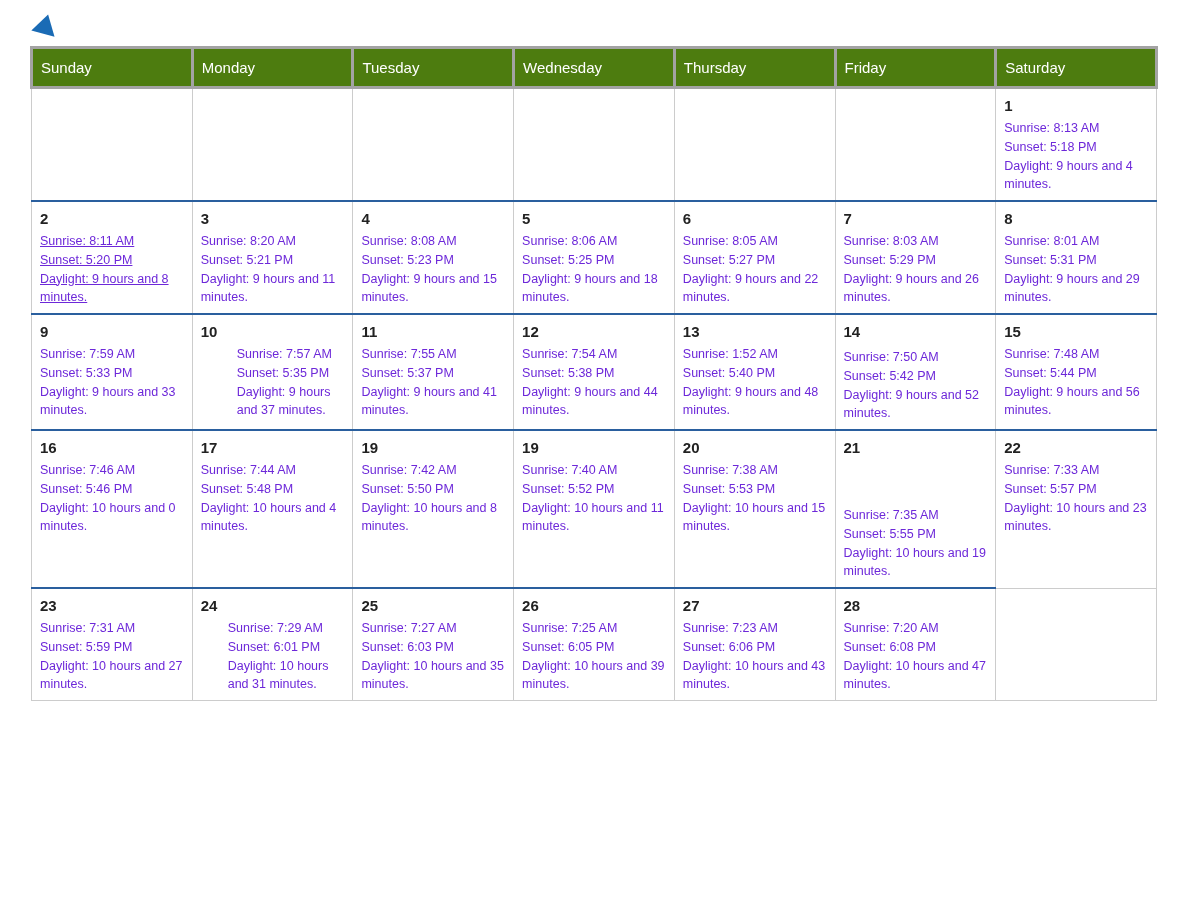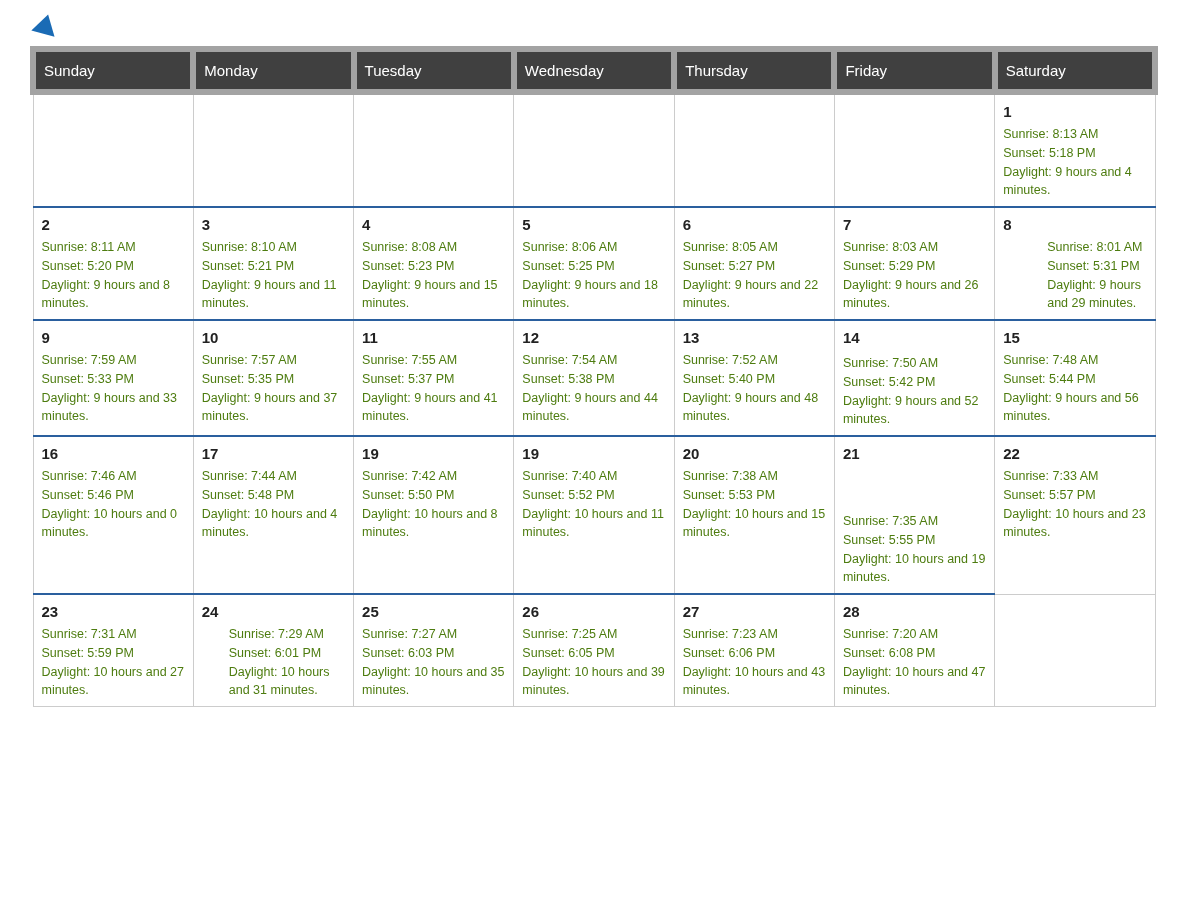--- a/index.html
+++ b/index.html
@@ -35,27 +35,27 @@
       font-size: 22px;
       color: #444;
       margin-top: 4px;
     }
     .calendar {
       width: 100%;
       border-collapse: collapse;
       margin-top: 10px;
     }
     .calendar th {
-      background-color: #404040;
+      background-color: #4d7c0f;
       color: #fff;
       font-size: 15px;
       font-weight: normal;
       padding: 10px 8px;
       text-align: left;
-      border: 6px solid #a3a3a3;
+      border: 3px solid #a3a3a3;
     }
     .calendar td {
       vertical-align: top;
       padding: 6px 8px;
       border: 1px solid #ccc;
       border-top: 2px solid #2a5f9e;
       width: 14.28%;
       min-height: 100px;
       font-size: 12.5px;
       line-height: 1.4;
@@ -63,21 +63,21 @@
     }
     .day-number {
       font-size: 15px;
       font-weight: bold;
       color: #222;
       display: block;
       margin-bottom: 3px;
     }
     .day-info {
       font-size: 12.5px;
-      color: #4d7c0f;
+      color: #6d28d9;
       line-height: 1.5;
     }
   </style>
 </head>
 <body>
 
 <div class="header-area">
   <div class="logo">
     <div style="display:flex; align-items:center; gap:0px;">
       <span style="font-size:34px; font-weight:bold; color:#333; font-family:serif;"></span>
@@ -118,27 +118,27 @@
         <td>
           <span class="day-number">1</span>
           <div class="day-info" style="white-space: pre-line;">Sunrise: 8:13 AM
 Sunset: 5:18 PM
 Daylight: 9 hours and 4 minutes.</div>
         </td>
       </tr>
       <tr>
         <td>
           <span class="day-number">2</span>
-          <div class="day-info" style="white-space: pre-line;">Sunrise: 8:11 AM
+          <div class="day-info" style="white-space: pre-line; text-decoration: underline;">Sunrise: 8:11 AM
 Sunset: 5:20 PM
 Daylight: 9 hours and 8 minutes.</div>
         </td>
         <td>
           <span class="day-number">3</span>
-          <div class="day-info" style="white-space: pre-line;">Sunrise: 8:10 AM
+          <div class="day-info" style="white-space: pre-line;">Sunrise: 8:20 AM
 Sunset: 5:21 PM
 Daylight: 9 hours and 11 minutes.</div>
         </td>
         <td>
           <span class="day-number">4</span>
           <div class="day-info" style="white-space: pre-line;">Sunrise: 8:08 AM
 Sunset: 5:23 PM
 Daylight: 9 hours and 15 minutes.</div>
         </td>
         <td>
@@ -154,53 +154,53 @@
 Daylight: 9 hours and 22 minutes.</div>
         </td>
         <td>
           <span class="day-number">7</span>
           <div class="day-info" style="white-space: pre-line;">Sunrise: 8:03 AM
 Sunset: 5:29 PM
 Daylight: 9 hours and 26 minutes.</div>
         </td>
         <td>
           <span class="day-number">8</span>
-          <div class="day-info" style="white-space: pre-line; margin-left: 44px;">Sunrise: 8:01 AM
+          <div class="day-info" style="white-space: pre-line;">Sunrise: 8:01 AM
 Sunset: 5:31 PM
 Daylight: 9 hours and 29 minutes.</div>
         </td>
       </tr>
       <tr>
         <td>
           <span class="day-number">9</span>
           <div class="day-info" style="white-space: pre-line;">Sunrise: 7:59 AM
 Sunset: 5:33 PM
 Daylight: 9 hours and 33 minutes.</div>
         </td>
         <td>
           <span class="day-number">10</span>
-          <div class="day-info" style="white-space: pre-line;">Sunrise: 7:57 AM
+          <div class="day-info" style="white-space: pre-line; margin-left: 36px;">Sunrise: 7:57 AM
 Sunset: 5:35 PM
 Daylight: 9 hours and 37 minutes.</div>
         </td>
         <td>
           <span class="day-number">11</span>
           <div class="day-info" style="white-space: pre-line;">Sunrise: 7:55 AM
 Sunset: 5:37 PM
 Daylight: 9 hours and 41 minutes.</div>
         </td>
         <td>
           <span class="day-number">12</span>
           <div class="day-info" style="white-space: pre-line;">Sunrise: 7:54 AM
 Sunset: 5:38 PM
 Daylight: 9 hours and 44 minutes.</div>
         </td>
         <td>
           <span class="day-number">13</span>
-          <div class="day-info" style="white-space: pre-line;">Sunrise: 7:52 AM
+          <div class="day-info" style="white-space: pre-line;">Sunrise: 1:52 AM
 Sunset: 5:40 PM
 Daylight: 9 hours and 48 minutes.</div>
         </td>
         <td>
           <span class="day-number">14</span>
           <div class="day-info" style="white-space: pre-line; margin-top: 6px;">Sunrise: 7:50 AM
 Sunset: 5:42 PM
 Daylight: 9 hours and 52 minutes.</div>
         </td>
         <td>

